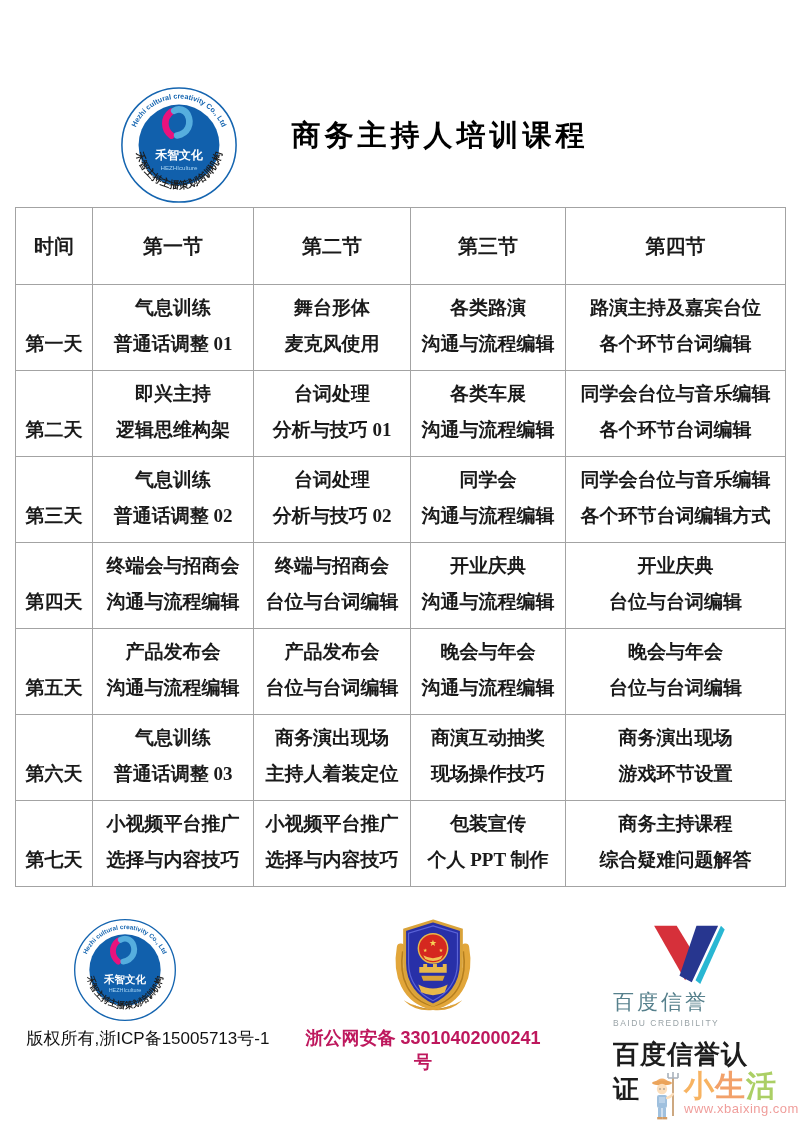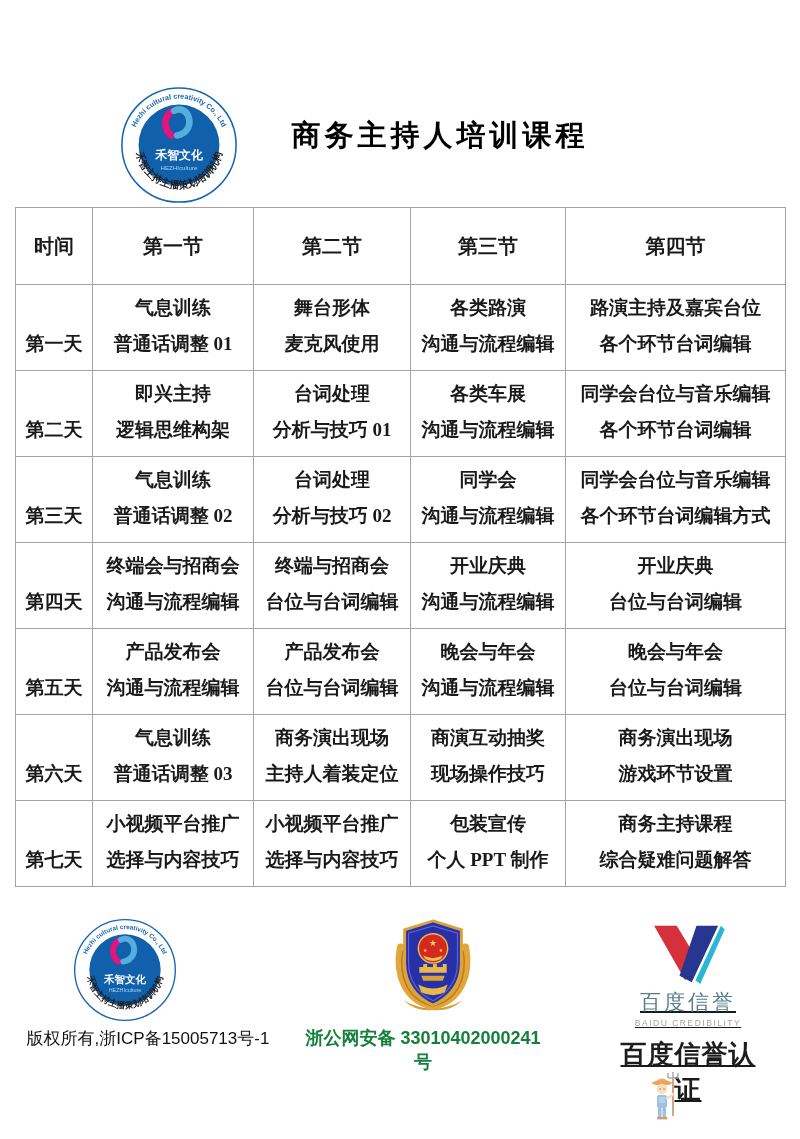--- a/index.html
+++ b/index.html
@@ -24,23 +24,23 @@
               justify-content:space-between;padding:10px 2px 13px 2px;}
   .day-wrap{height:85px;box-sizing:border-box;display:flex;align-items:flex-end;
             justify-content:center;padding-bottom:13px;}
 
   
   .copyright{left:10px;top:1027px;width:276px;text-align:center;font-size:17px;
              font-family:Liberation Sans, sans-serif;color:#111;}
   .police-badge{left:388px;top:916px;width:90px;height:96px;}
   .police-text{left:300px;top:1026px;width:246px;text-align:center;font-size:18px;
                font-weight:bold;font-family:"Liberation Sans","DejaVu Sans",sans-serif;
-               letter-spacing:0px;color:#15803d;}
-  .baidu-block{left:613px;top:922px;width:150px;text-align:center;
-               font-family:"Liberation Sans","DejaVu Sans",sans-serif;text-decoration:underline;}
+               letter-spacing:0px;color:#be185d;}
+  .baidu-block{left:613px;top:922px;width:150px;
+               font-family:"Liberation Sans","DejaVu Sans",sans-serif;}
   .baidu-v{width:80px;height:64px;display:block;margin:0 auto;}
   .baidu-name{font-size:21px;letter-spacing:3px;color:#56808c;margin-top:2px;}
   .baidu-sub{font-size:8.5px;letter-spacing:1.5px;color:#9aa4a8;margin-top:2px;}
   .baidu-cert{font-size:26px;letter-spacing:1px;color:#1c1c1c;font-weight:600;margin-top:9px;}
 
   
   .watermark{left:646px;top:1070px;width:150px;display:flex;align-items:flex-start;}
   .wm-figure{width:36px;height:56px;flex:none;opacity:.85;}
   .wm-textcol{margin-left:2px;}
   .wm-title{font-size:30px;font-weight:bold;letter-spacing:1px;line-height:32px;opacity:.8;
@@ -376,13 +376,17 @@
 
     <rect x="11" y="25" width="10" height="13" rx="2" fill="#8fb6d9"></rect>
     <rect x="13" y="27" width="6" height="6" fill="#aecbe6"></rect>
     <rect x="12" y="38" width="3.5" height="9" fill="#8fb6d9"></rect>
     <rect x="16.5" y="38" width="3.5" height="9" fill="#8fb6d9"></rect>
     <rect x="11.2" y="47" width="5" height="2.4" fill="#c98a4b"></rect>
     <rect x="16.2" y="47" width="5" height="2.4" fill="#c98a4b"></rect>
 
     <path d="M 21,28 Q 25,27 27,24" stroke="#fcd9b0" stroke-width="2.4" fill="none" stroke-linecap="round"></path>
   </svg>
+  <div class="wm-textcol">
+    <div class="wm-title" id="wm-title"><span style="color: rgb(246, 161, 59);">小</span><span style="color: rgb(240, 138, 69);">生</span><span style="color: rgb(151, 196, 63);">活</span></div>
+    <div class="wm-url">www.xbaixing.com</div>
+  </div>
 </div>
 
 </body></html>

